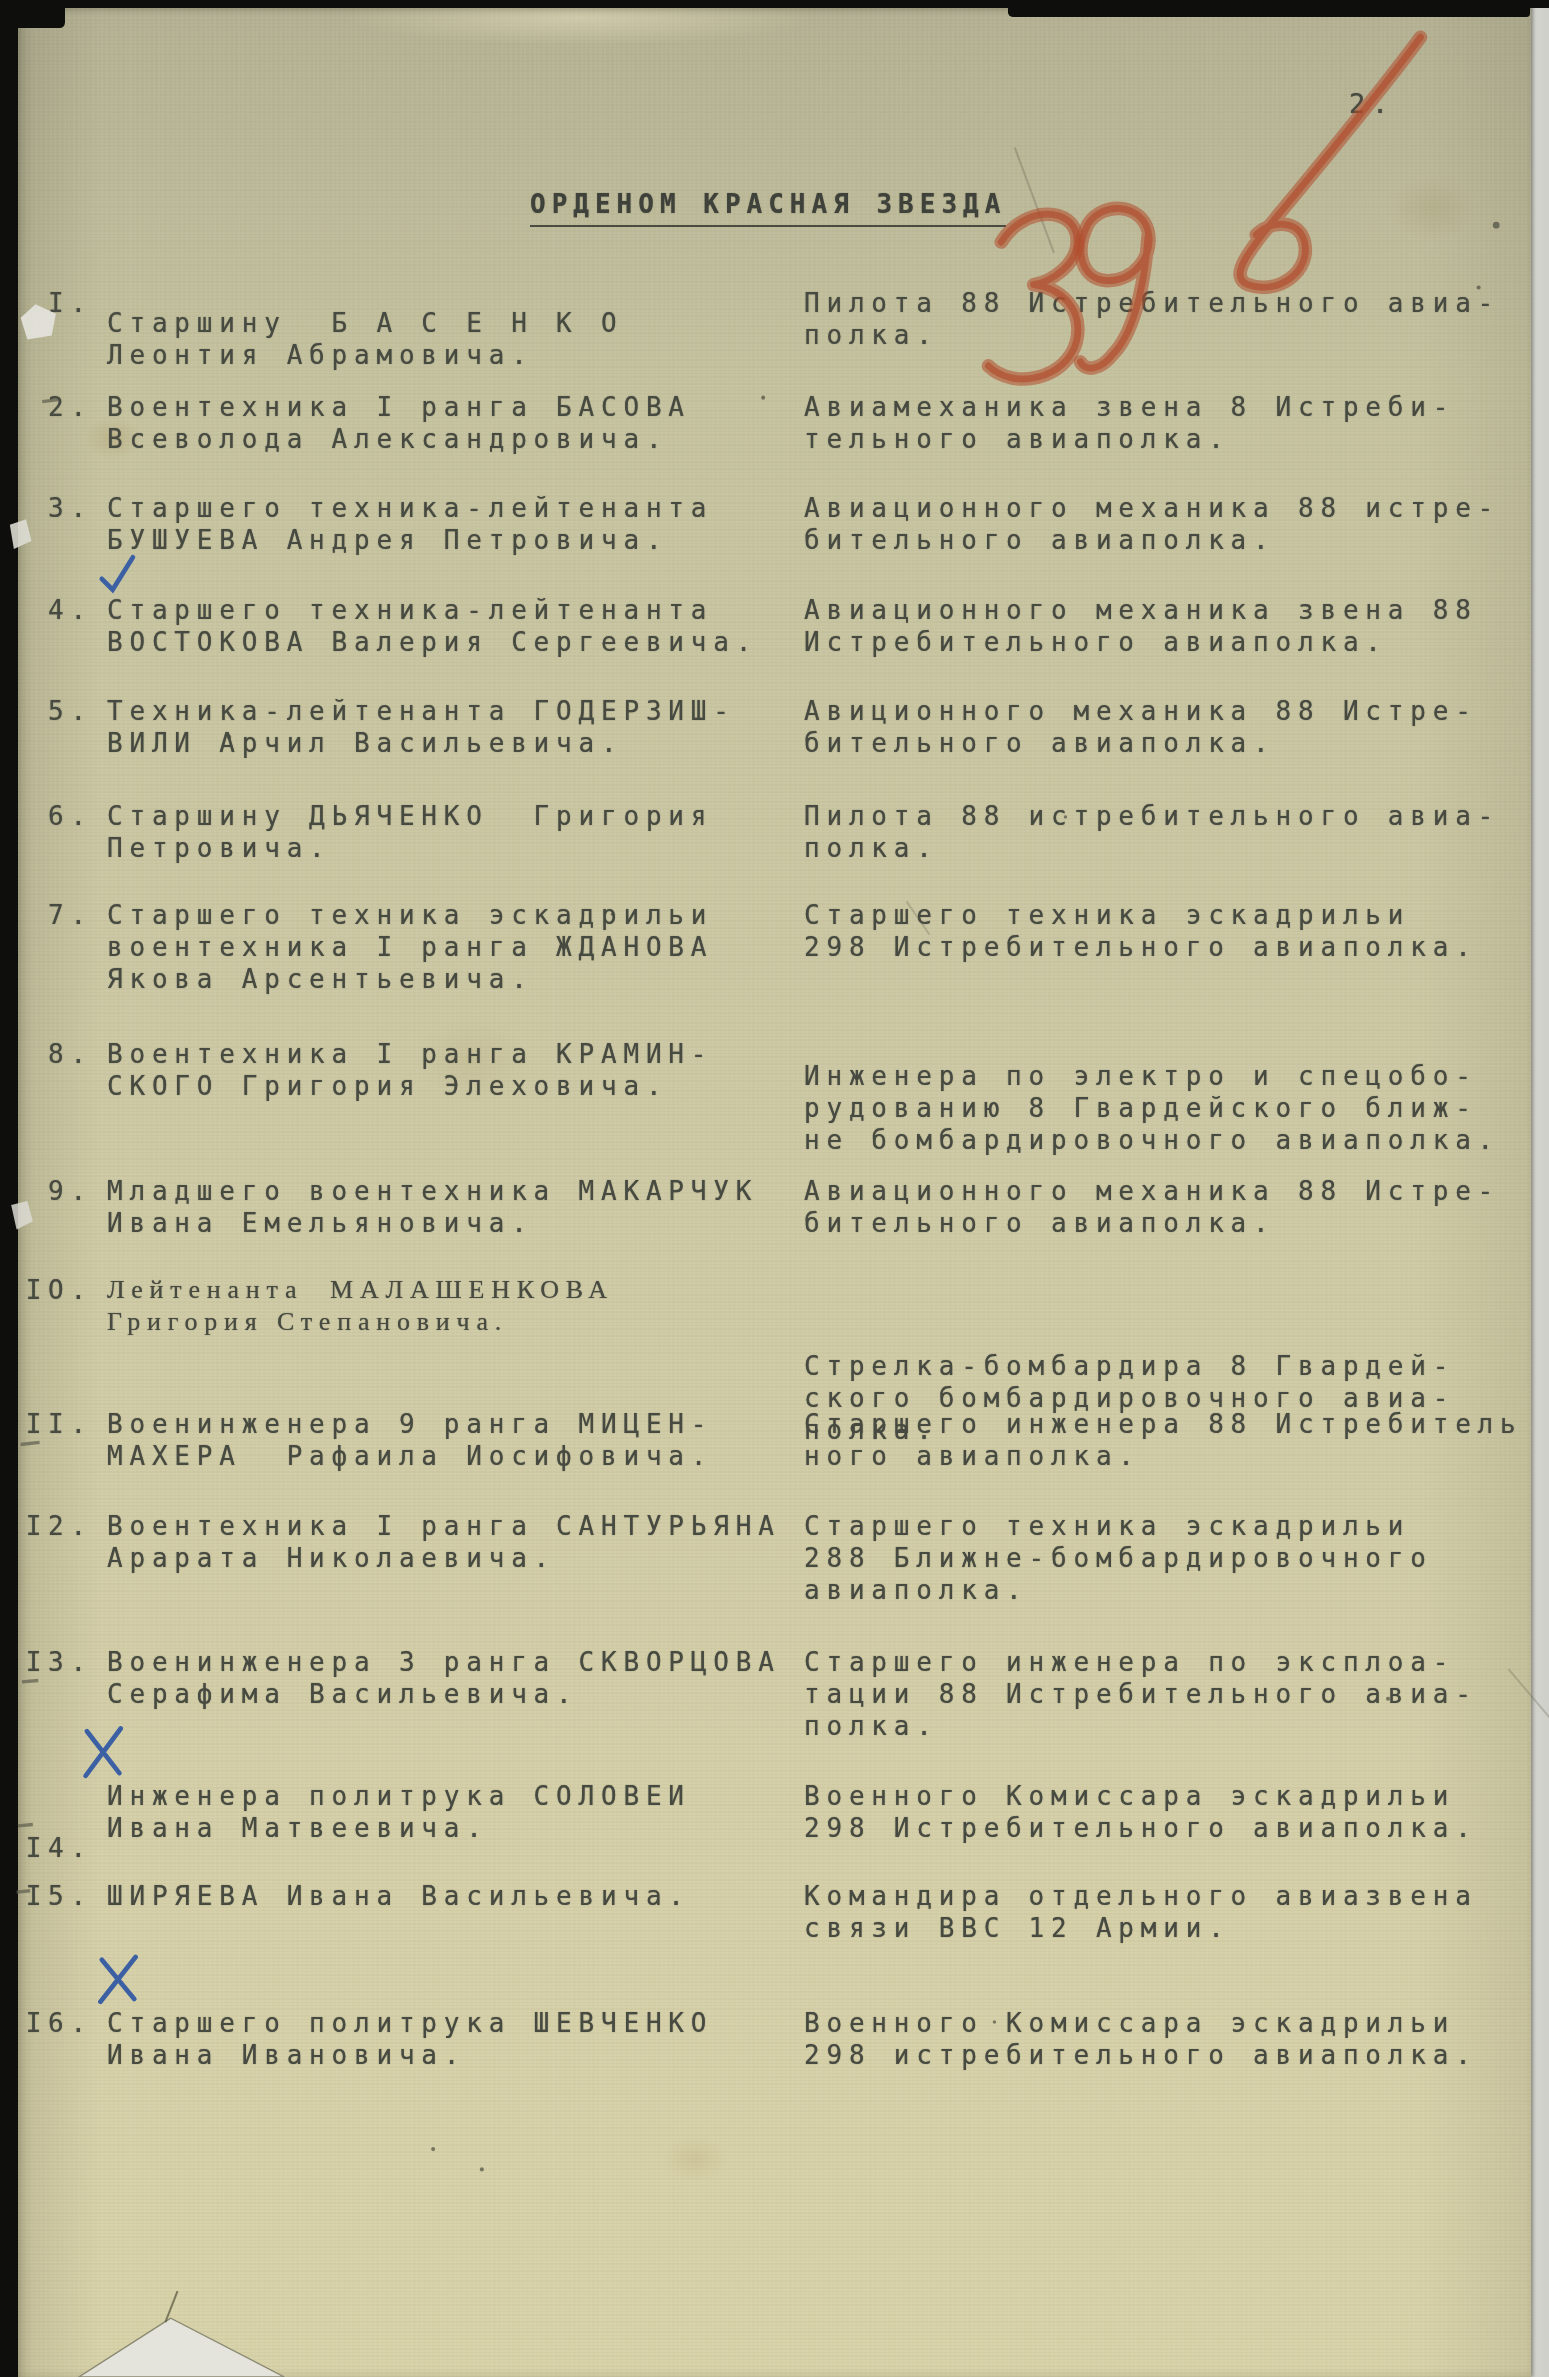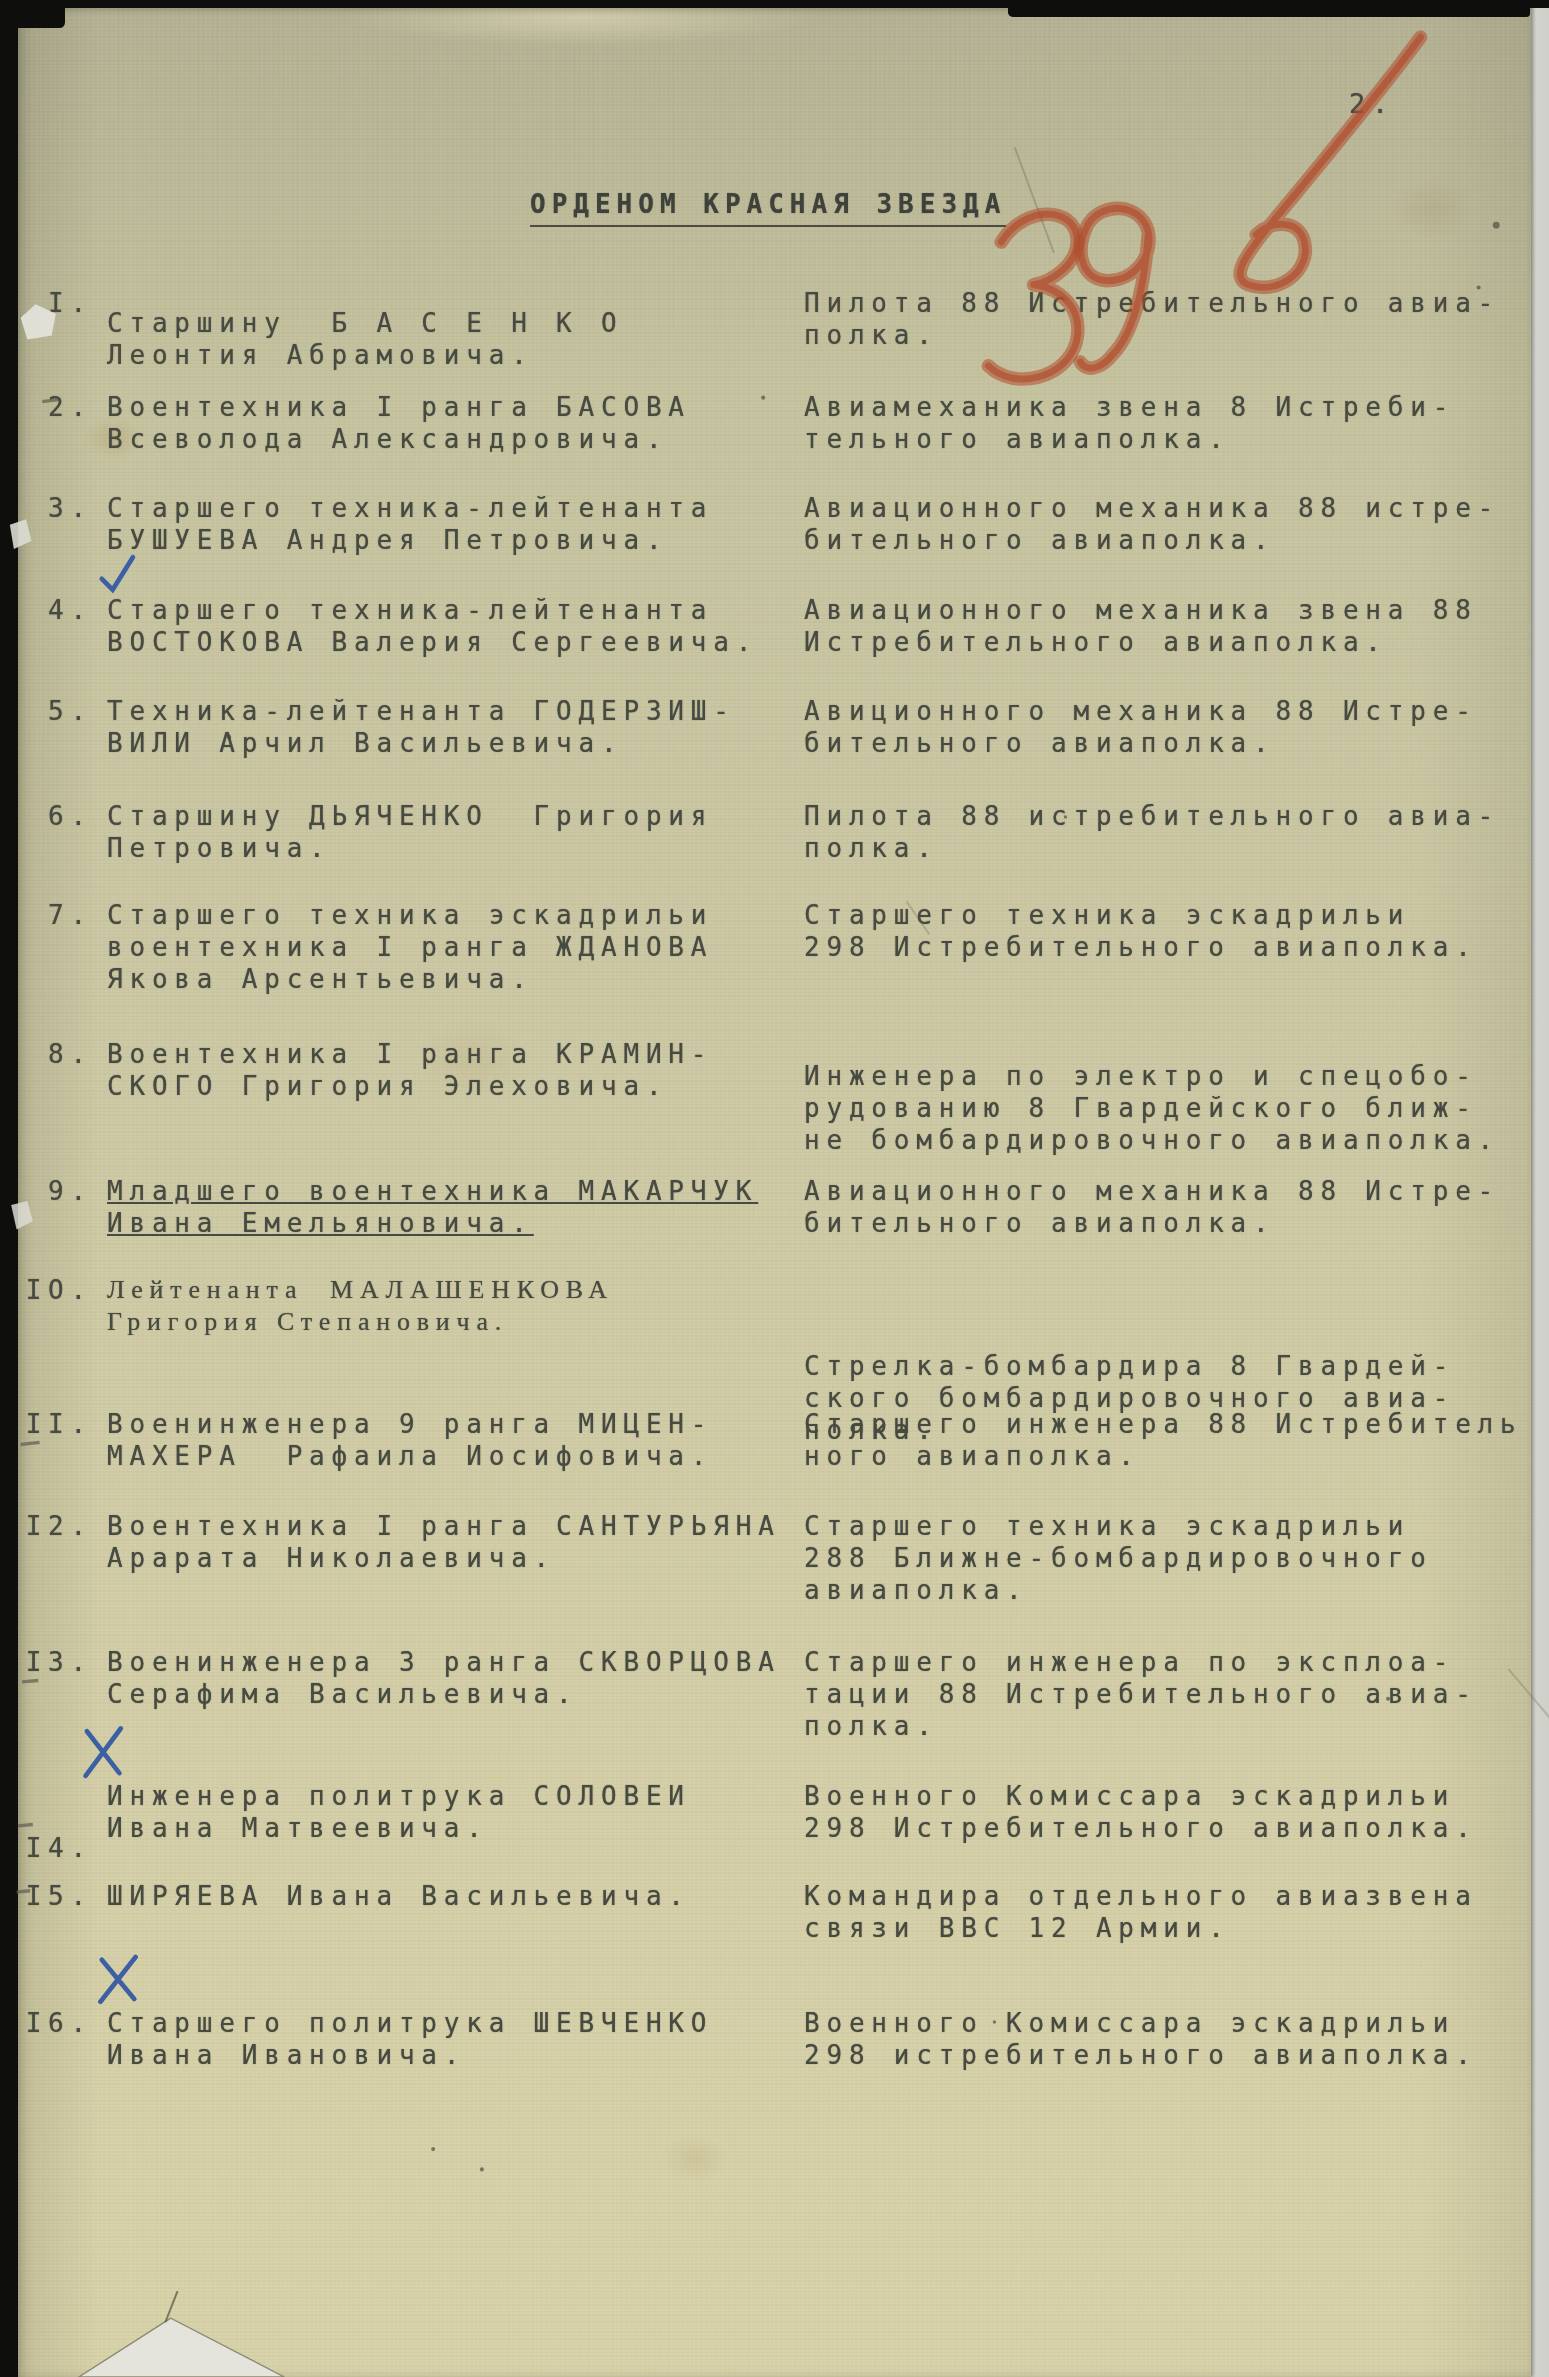--- a/index.html
+++ b/index.html
@@ -99,21 +99,21 @@
     <div>
       <div class="txt entry-num" style="top: 1038px;">8.</div>
       <div class="txt entry-left" style="top: 1038px;">Воентехника I ранга КРАМИН-
 СКОГО Григория Элеховича.</div>
       <div class="txt entry-right" style="top: 1038px; margin-top: 22px;">Инженера по электро и спецобо-
 рудованию 8 Гвардейского ближ-
 не бомбардировочного авиаполка.</div>
     </div>
     <div>
       <div class="txt entry-num" style="top: 1175px;">9.</div>
-      <div class="txt entry-left" style="top: 1175px; text-decoration: underline;">Младшего воентехника МАКАРЧУК
+      <div class="txt entry-left" style="top: 1175px;">Младшего воентехника МАКАРЧУК
 Ивана Емельяновича.</div>
       <div class="txt entry-right" style="top: 1175px;">Авиационного механика 88 Истре-
 бительного авиаполка.</div>
     </div>
     <div>
       <div class="txt entry-num" style="top: 1274px;">IO.</div>
       <div class="txt entry-left" style="top: 1274px; font-family: Liberation Serif, serif;">Лейтенанта  МАЛАШЕНКОВА
 Григория Степановича.</div>
       <div class="txt entry-right" style="top: 1350px;">Стрелка-бомбардира 8 Гвардей-
 ского бомбардировочного авиа-

